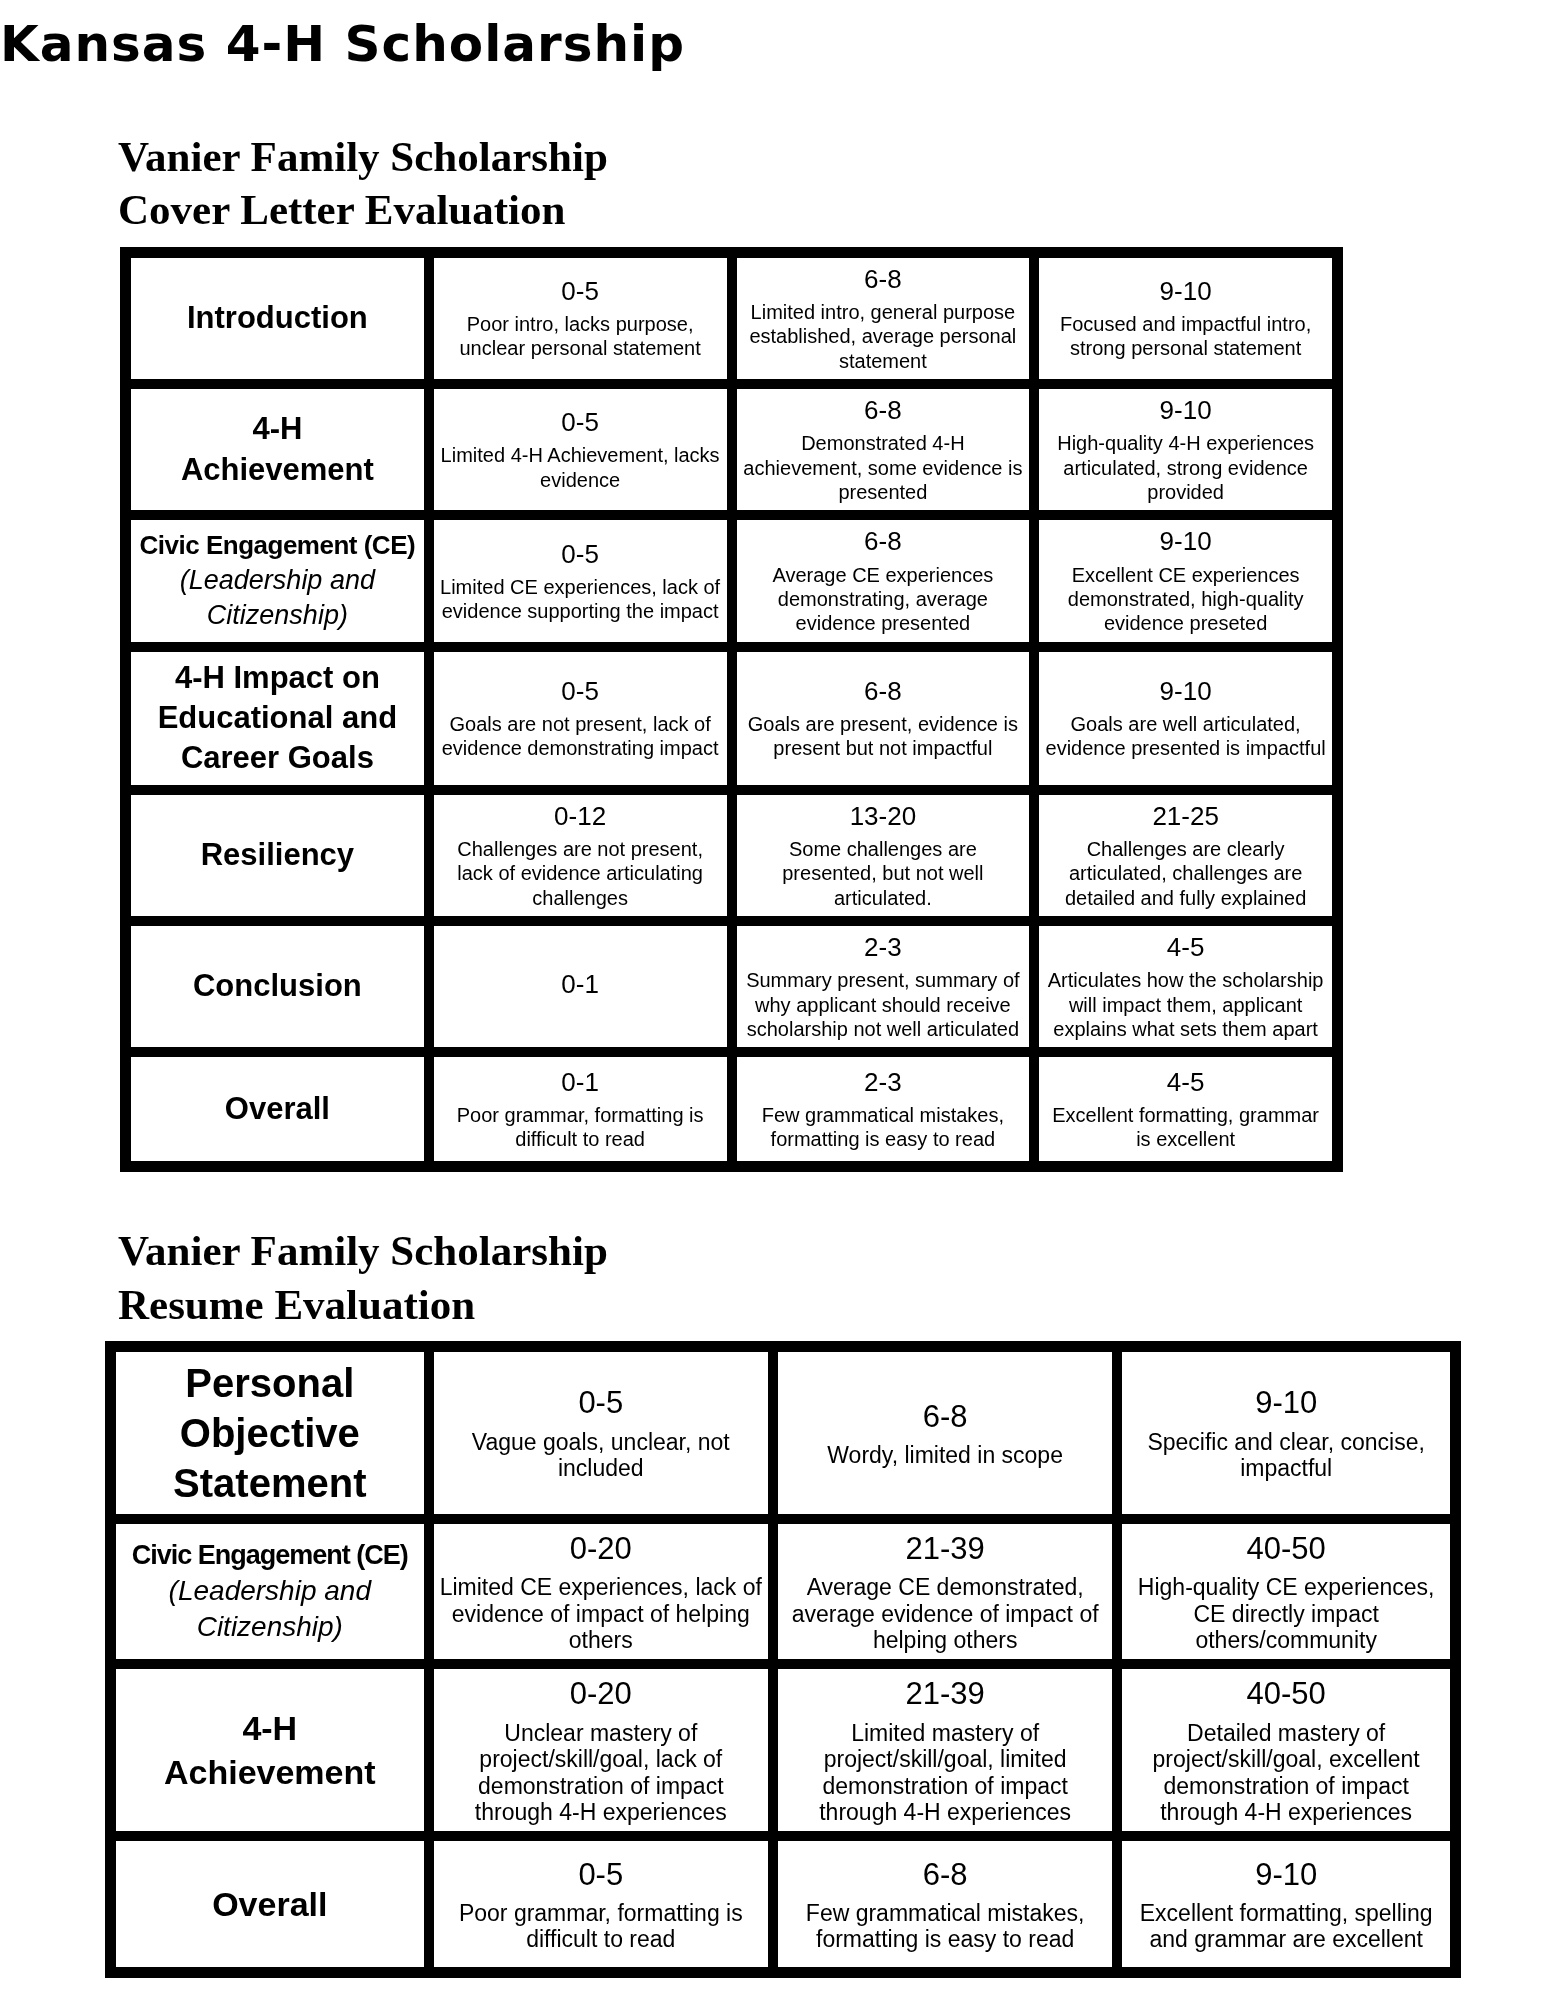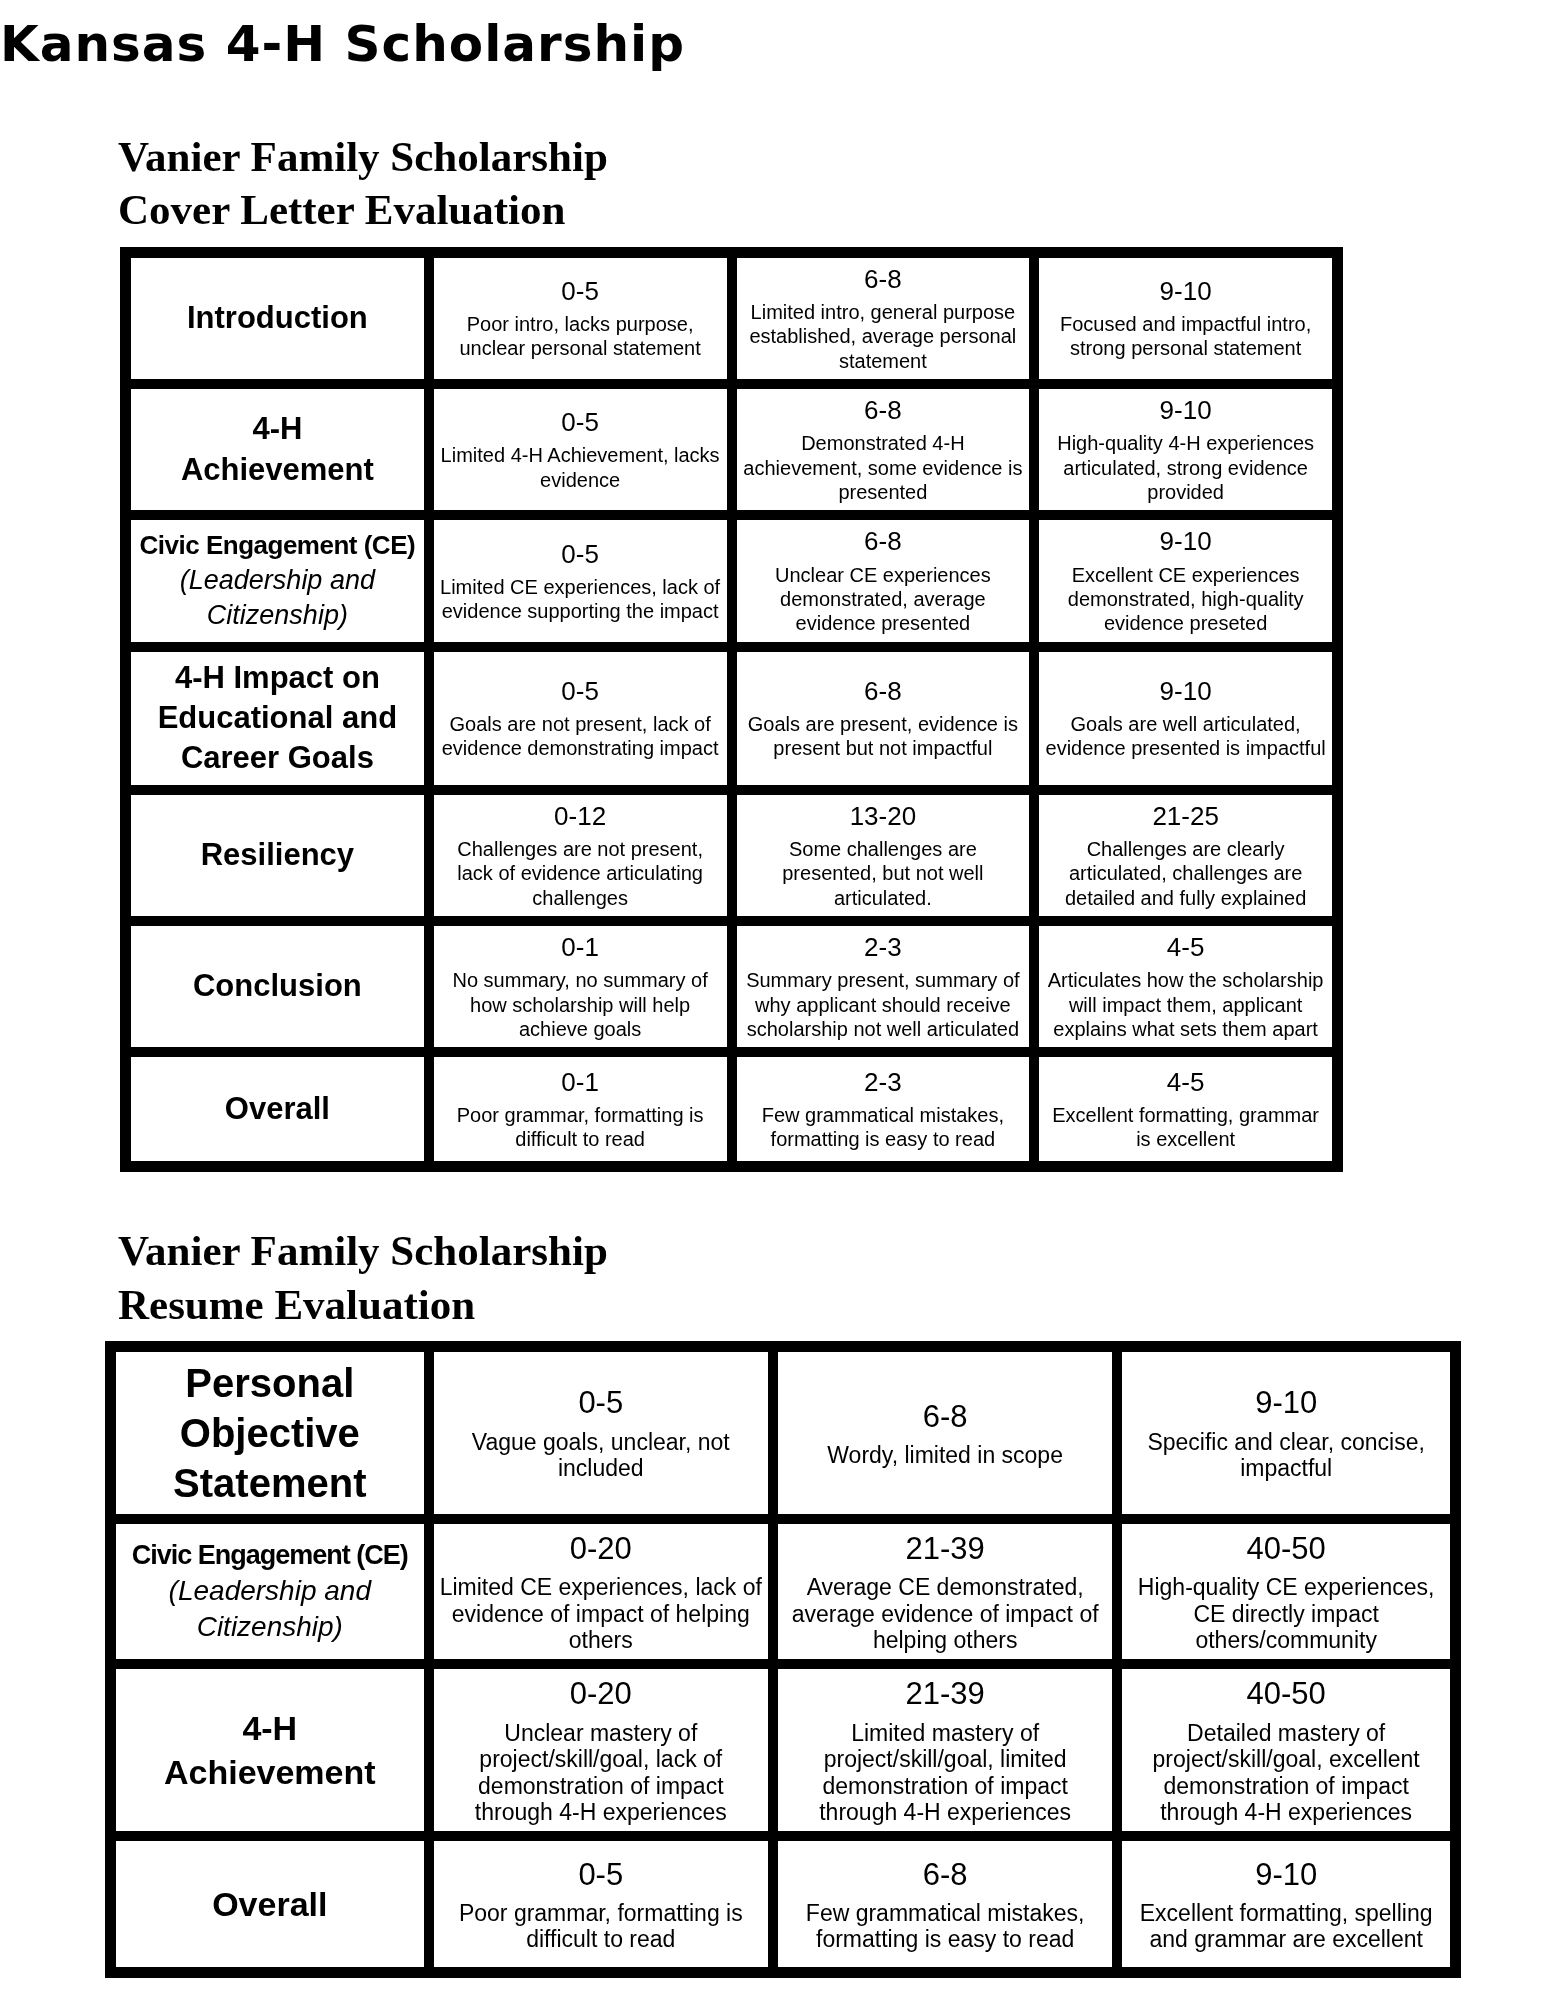--- a/index.html
+++ b/index.html
@@ -128,21 +128,21 @@
       <div class="cell label">
         <div class="crit crit-tight">Civic Engagement (CE)</div>
         <div class="crit-note">(Leadership and Citizenship)</div>
       </div>
       <div class="cell">
         <div class="score">0-5</div>
         <div class="desc">Limited CE experiences, lack of evidence supporting the impact</div>
       </div>
       <div class="cell">
         <div class="score">6-8</div>
-        <div class="desc">Unclear CE experiences demonstrated, average evidence presented</div>
+        <div class="desc">Average CE experiences demonstrating, average evidence presented</div>
       </div>
       <div class="cell">
         <div class="score">9-10</div>
         <div class="desc">Excellent CE experiences demonstrated, high-quality evidence preseted</div>
       </div>
     </div>
 
     <div class="row">
       <div class="cell label">
         <div class="crit crit-mid">4-H Impact on Educational and Career Goals</div>
@@ -181,21 +181,20 @@
       </div>
     </div>
 
     <div class="row">
       <div class="cell label">
         <div class="crit">Conclusion</div>
 
       </div>
       <div class="cell">
         <div class="score">0-1</div>
-        <div class="desc">No summary, no summary of how scholarship will help achieve goals</div>
       </div>
       <div class="cell">
         <div class="score">2-3</div>
         <div class="desc">Summary present, summary of why applicant should receive scholarship not well articulated</div>
       </div>
       <div class="cell">
         <div class="score">4-5</div>
         <div class="desc">Articulates how the scholarship will impact them, applicant explains what sets them apart</div>
       </div>
     </div>

